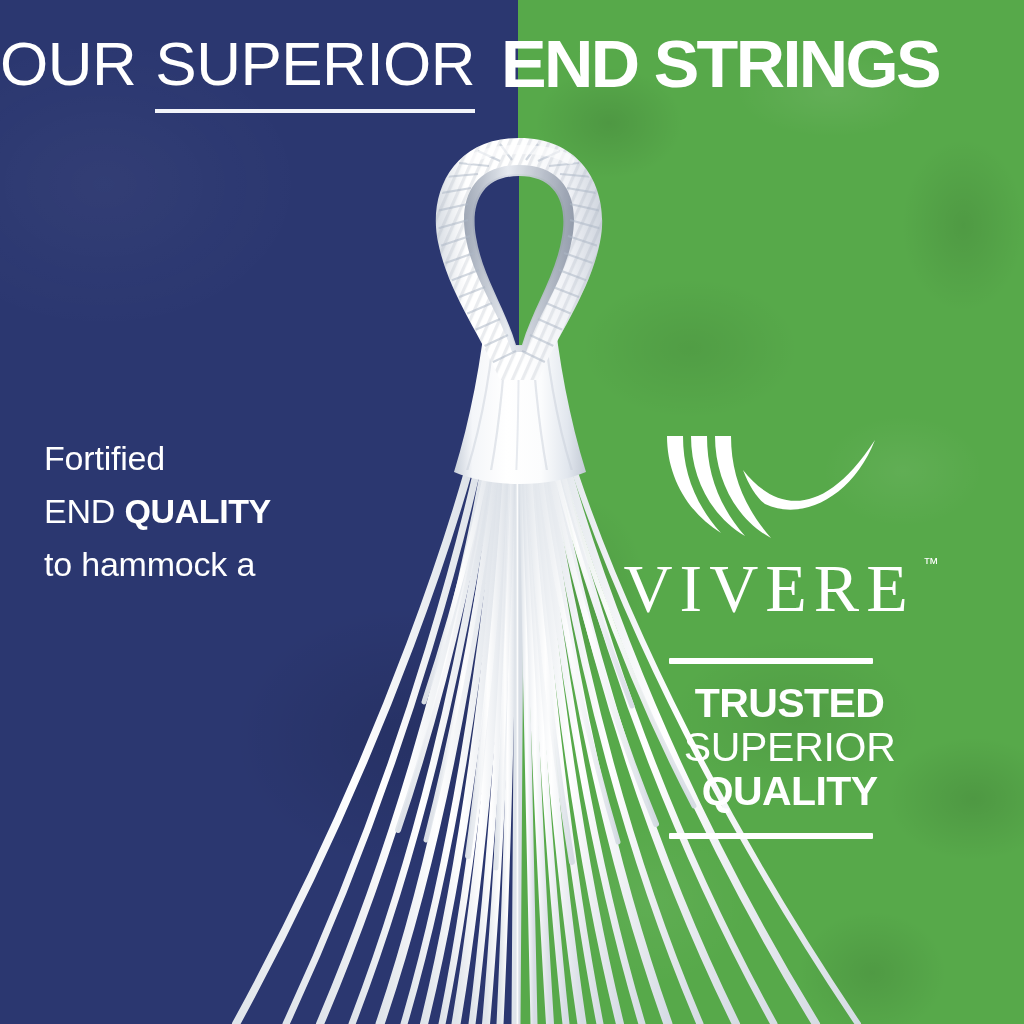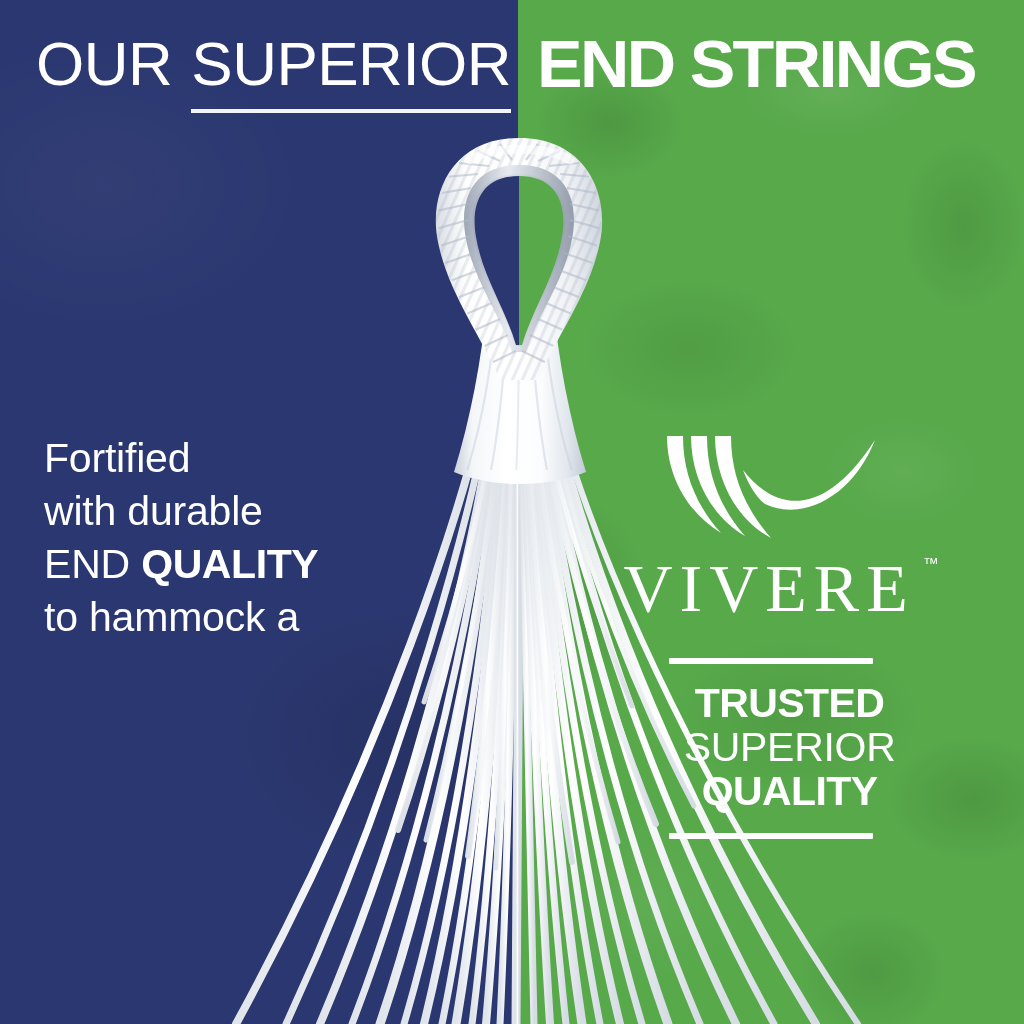--- a/index.html
+++ b/index.html
@@ -47,21 +47,20 @@
     position:absolute;left:0;right:0;top:26px;height:74px;
     display:flex;align-items:center;
     white-space:nowrap;
     z-index:6;
   }
   #headline-light{
     color:#ffffff;
     font-size:62px;
     font-weight:400;
     letter-spacing:-0.5px;
-    padding-left:36px;
   }
   #headline-underlined{
     border-bottom:4px solid #f2f4fa;
     padding-bottom:11px;
     margin-left:19px;
   }
   #headline-bold{
     color:#ffffff;
     font-size:67px;
     font-weight:700;
@@ -69,21 +68,21 @@
     margin-left:26px;
     transform:scaleX(1.02);
     transform-origin:left center;
   }
 
   
   #body-copy{
     position:absolute;left:44px;top:432px;
     z-index:6;
     color:#ffffff;
-    font-size:41px;
+    font-size:34px;
     line-height:53px;
     font-weight:400;
     letter-spacing:-0.2px;
   }
   #body-copy .ln{display:block;}
   #body-copy .hv{font-weight:700;letter-spacing:-0.4px;}
 
   
   #logo-lockup{
     position:absolute;left:50.6%;right:0;top:430px;
@@ -350,21 +349,20 @@
     <path d="M470 160 C 492 146, 548 146, 570 160" stroke="rgba(255,255,255,0.85)" stroke-width="9" fill="none" stroke-linecap="round" opacity=".7"></path>
   </svg>
 
   <div id="headline">
     <span id="headline-light"><span>OUR</span><span id="headline-underlined">SUPERIOR</span></span>
     <span id="headline-bold">END STRINGS</span>
   </div>
 
   <div id="body-copy">
     <span class="ln">Fortified</span>
-    <span class="ln">with durable</span>
     <span class="ln"><span>END</span> <span class="hv">QUALITY</span></span>
     <span class="ln">to hammock a</span>
   </div>
 
   <div id="logo-lockup">
 
     <svg id="swoosh-mark" viewBox="0 0 236 112">
 
       <path d="M14 6 C 14 46, 34 82, 68 103 C 42 74, 30 42, 30 6 Z" fill="#ffffff"></path>
       <path d="M38 6 C 38 48, 58 86, 92 106 C 66 76, 54 44, 54 6 Z" fill="#ffffff"></path>

